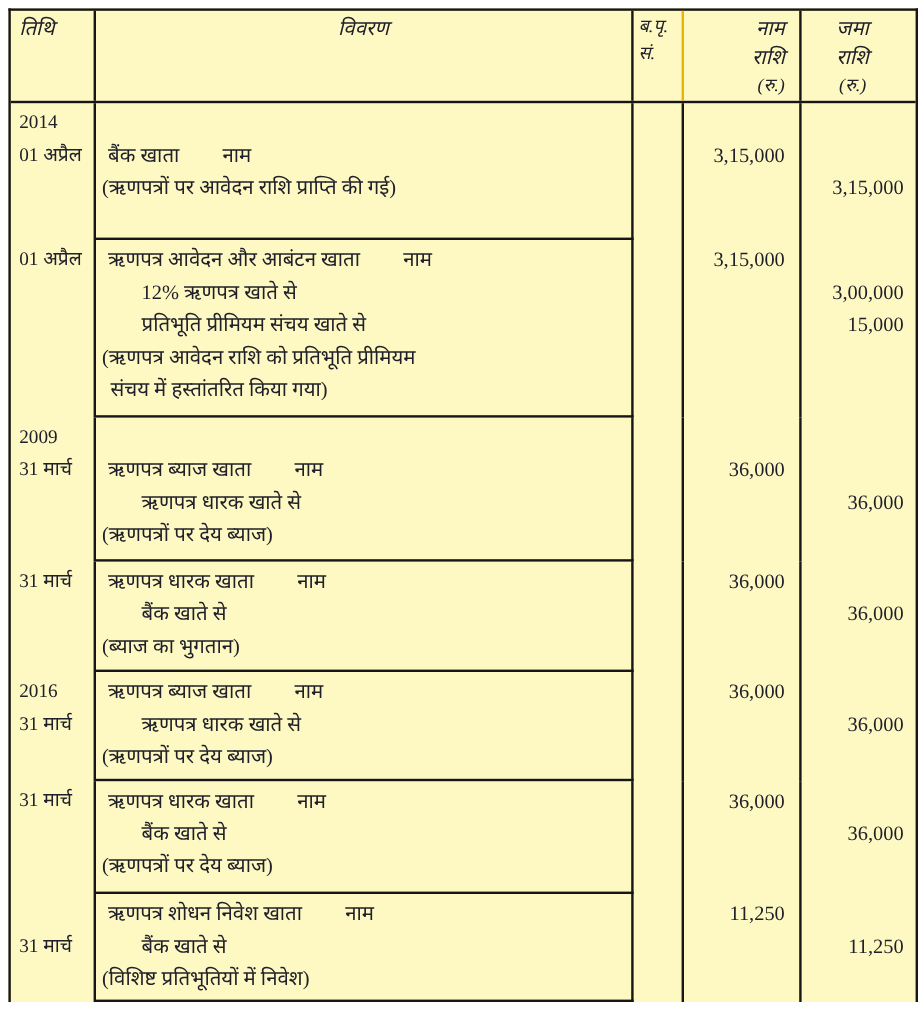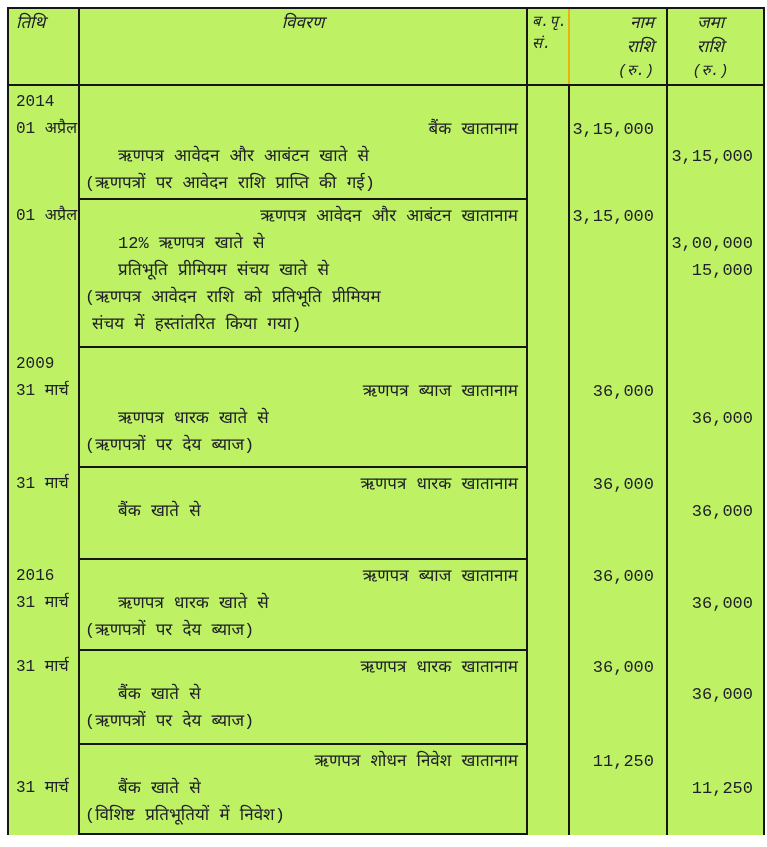--- a/index.html
+++ b/index.html
@@ -10,22 +10,21 @@
     color: #20202a;
     overflow: hidden;
   }
   .journal {
     position: absolute;
     left: 7px; top: 7px;
     width: 758px;
     box-sizing: border-box;
     border: 2px solid #161616;
     border-bottom: none;
-    background: #bef264;
-    font-family: Liberation Mono, monospace;
+    background: #fef9c3;
   }
   .grid-row {
     display: grid;
     grid-template-columns: 71px 448px 42px 98px 95px;
   }
   .cell { box-sizing: border-box; }
 
   
   .header {
     border-bottom: 2px solid #161616;
@@ -57,21 +56,21 @@
     padding-top: 3px;
     font-size: 17px;
   }
   .c-lf    { border-right: 2px solid #161616; }
   .c-debit { border-right: 2px solid #161616; text-align: right; padding: 3px 12px 0 0; }
   .c-credit{ text-align: right; padding: 3px 10px 0 0; }
 
   .row { height: 27px; line-height: 27px; white-space: nowrap; }
   .amt { font-size: 17px; }
 
-  .prow.account { display: flex; justify-content: flex-end; padding-left: 10px; }
+  .prow.account { display: flex; justify-content: flex-start; padding-left: 10px; gap: 36px; }
   .prow.account .marker { padding-right: 8px; }
   .prow.indent { padding-left: 38px; }
   .prow.narration { padding-left: 5px; }
   .prow.narration-cont { padding-left: 12px; }
 
   
   .body .entry:nth-child(1) { min-height: 114px; }
   .body .entry:nth-child(2) { min-height: 148px; }
   .body .entry:nth-child(3) { min-height: 120px; }
   .body .entry:nth-child(4) { min-height: 92px; }
@@ -108,21 +107,20 @@
           <div class="row">01 अप्रैल</div>
           <div class="row"></div>
           <div class="row"></div>
         </div>
         <div class="cell c-part">
           <div class="row prow"></div>
           <div class="row prow account">
             <span class="acct">बैंक खाता</span>
             <span class="marker">नाम</span>
           </div>
-          <div class="row prow indent">ऋणपत्र आवेदन और आबंटन खाते से</div>
           <div class="row prow narration">(ऋणपत्रों पर आवेदन राशि प्राप्ति की गई)</div>
         </div>
         <div class="cell c-lf"></div>
         <div class="cell c-debit">
           <div class="row amt"></div>
           <div class="row amt">3,15,000</div>
           <div class="row amt"></div>
           <div class="row amt"></div>
         </div>
         <div class="cell c-credit">
@@ -201,20 +199,21 @@
           <div class="row">31 मार्च</div>
           <div class="row"></div>
           <div class="row"></div>
         </div>
         <div class="cell c-part">
           <div class="row prow account">
             <span class="acct">ऋणपत्र धारक खाता</span>
             <span class="marker">नाम</span>
           </div>
           <div class="row prow indent">बैंक खाते से</div>
+          <div class="row prow narration">(ब्याज का भुगतान)</div>
         </div>
         <div class="cell c-lf"></div>
         <div class="cell c-debit">
           <div class="row amt">36,000</div>
           <div class="row amt"></div>
           <div class="row amt"></div>
         </div>
         <div class="cell c-credit">
           <div class="row amt"></div>
           <div class="row amt">36,000</div>

